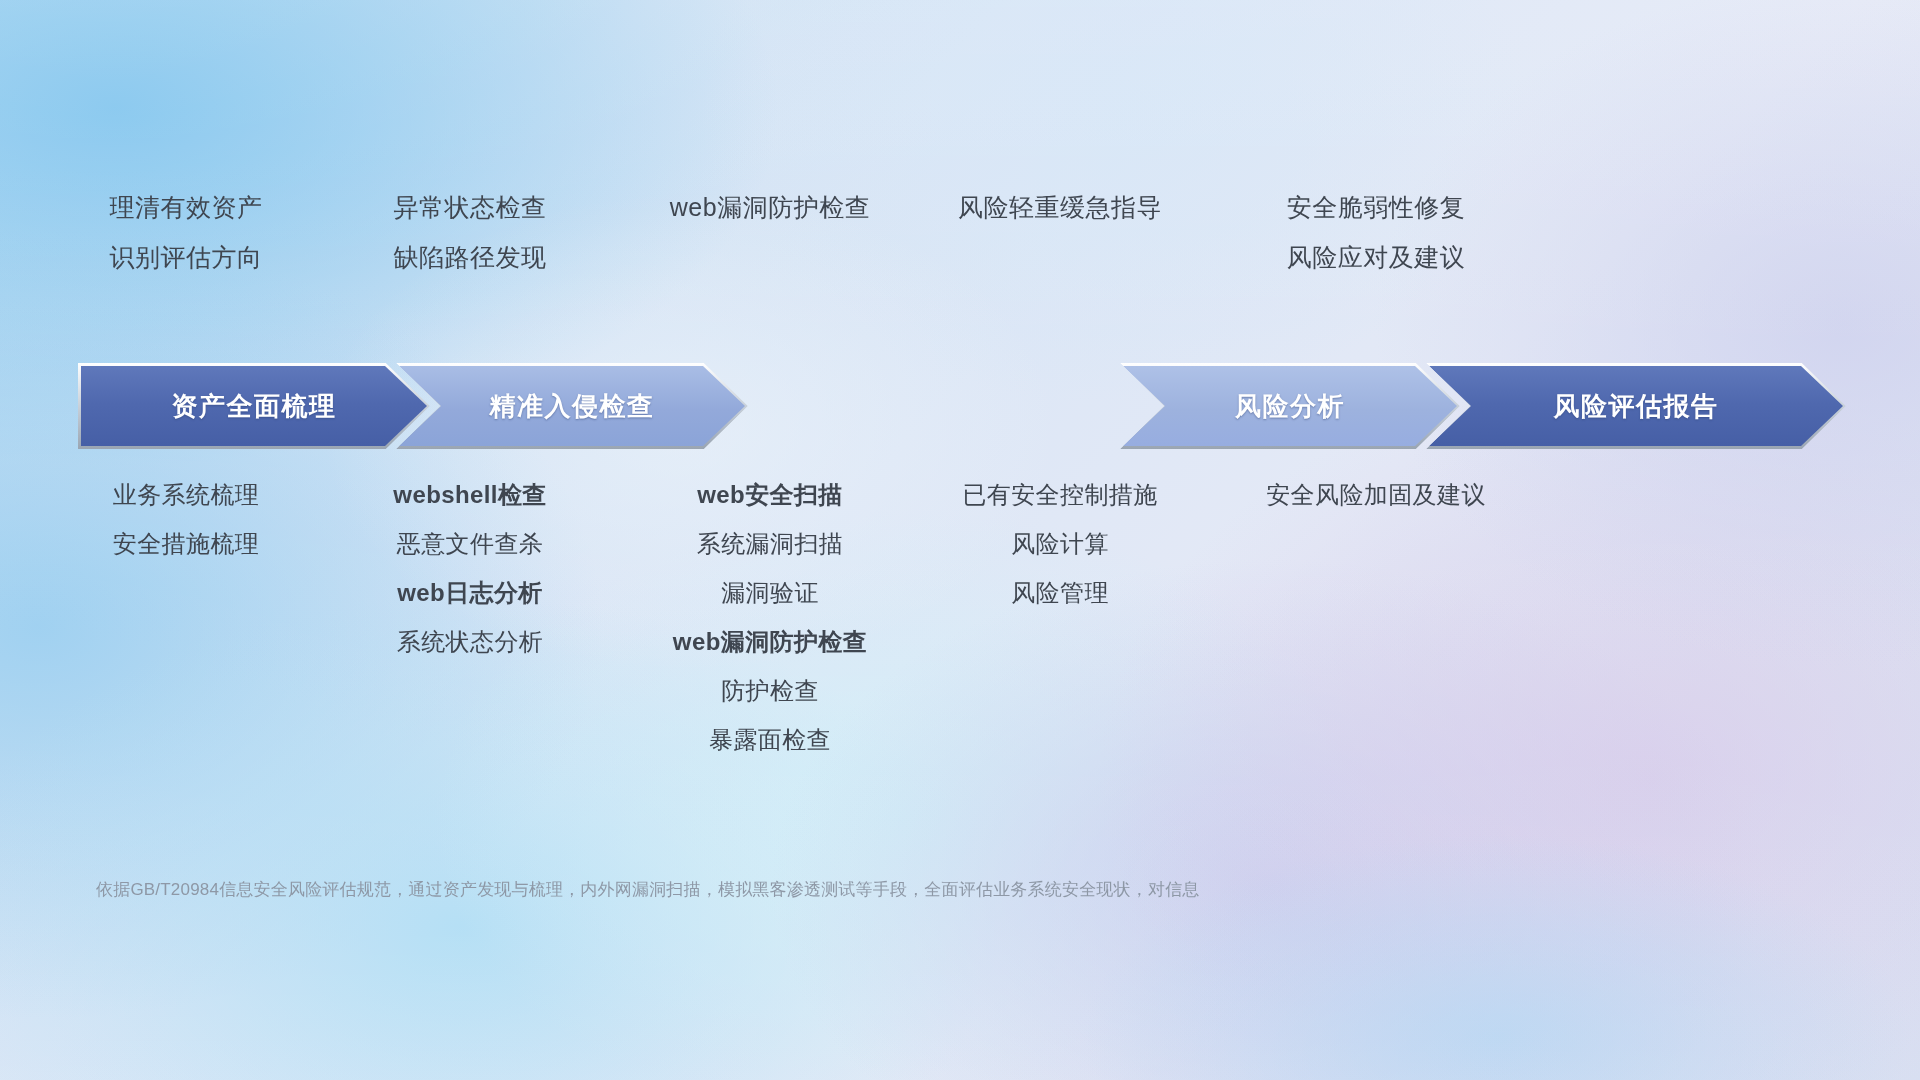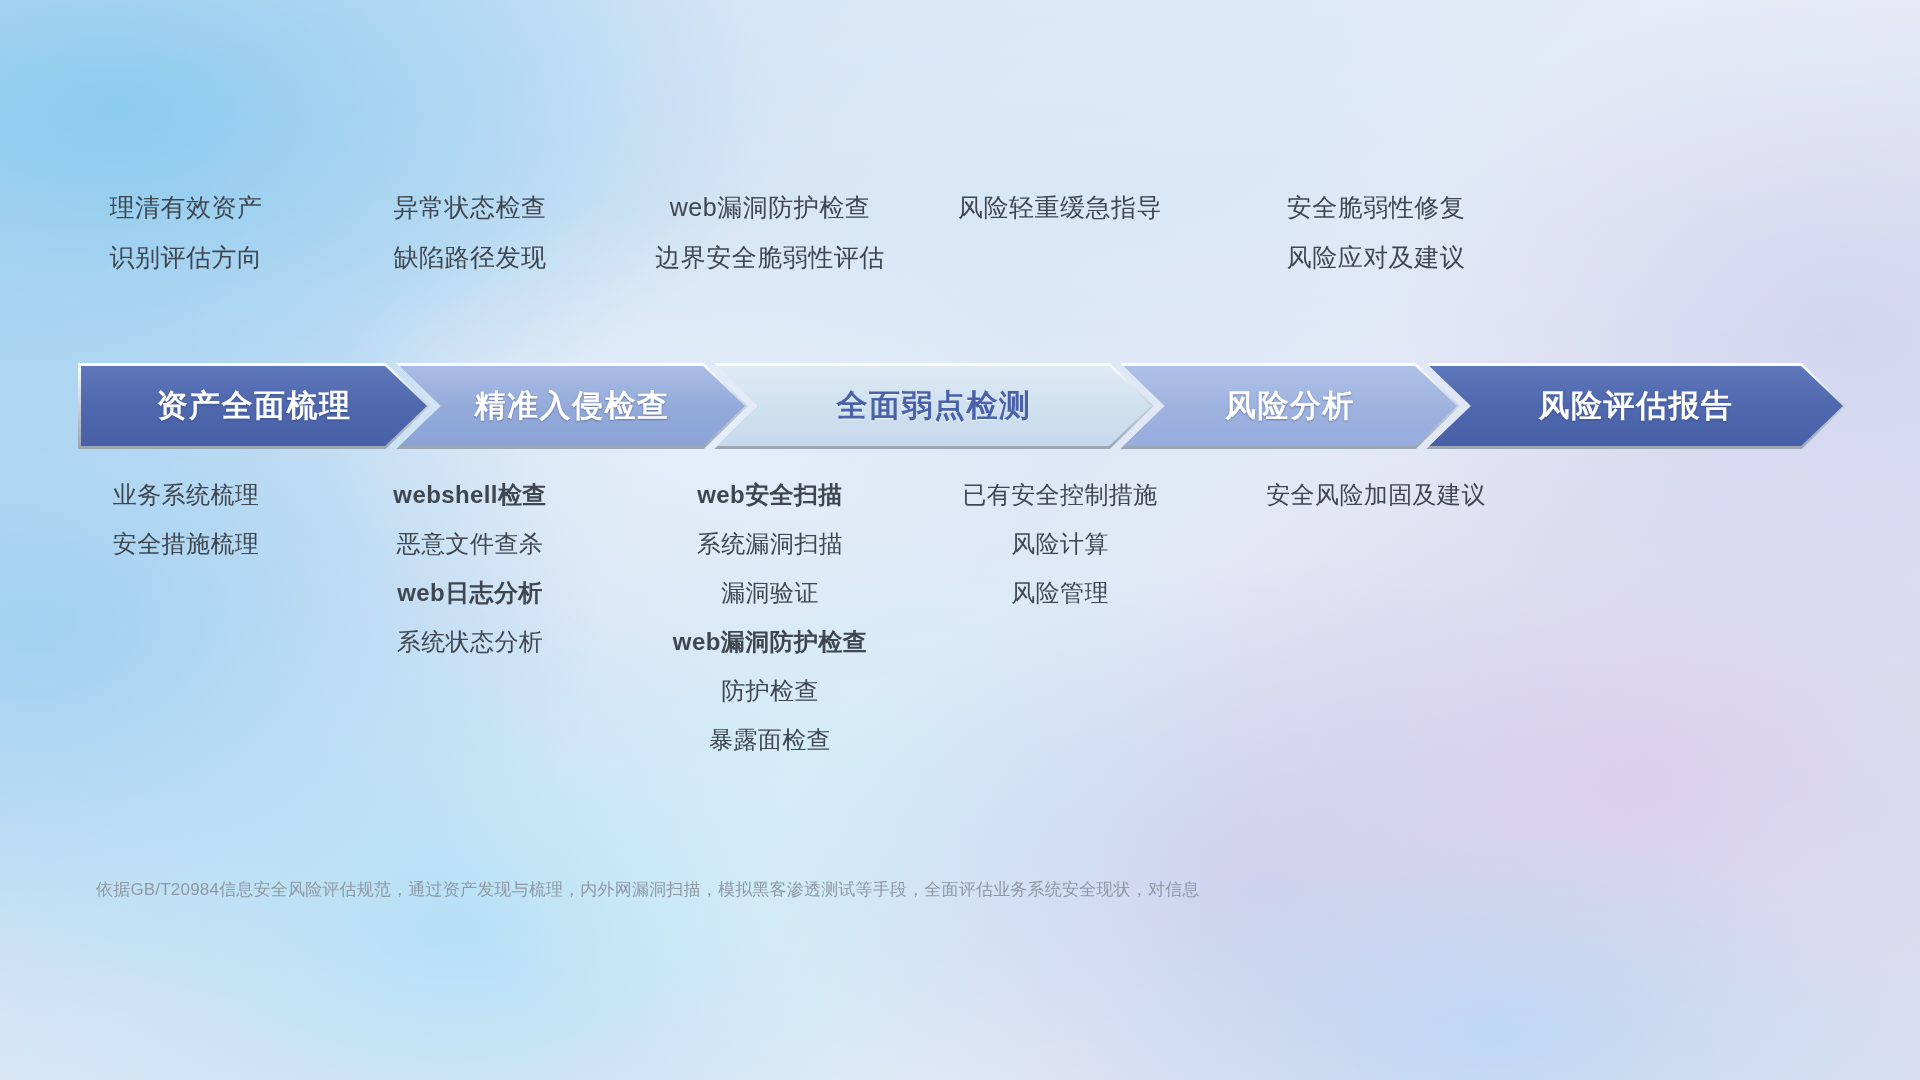--- a/index.html
+++ b/index.html
@@ -65,21 +65,21 @@
     letter-spacing:.5px;
     white-space:nowrap;
   }
   .top-col .ln { display:block; }
 
   
   .ribbon { position:absolute; left:78px; top:363px; width:1768px; height:86px; }
   .chev {
     position:absolute; top:0; height:86px;
     display:flex; align-items:center; justify-content:center;
-    font-size:31px; font-weight:bold; letter-spacing:1.5px;
+    font-size:26px; font-weight:bold; letter-spacing:1.5px;
     white-space:nowrap;
   }
   .chev .cap { position:relative; z-index:3; }
 
   
   .chev::before{
     content:""; position:absolute; inset:0;
     background:linear-gradient(180deg,#ffffff 0%,#c3ccd6 55%,#9aa5b2 100%);
     filter:blur(.2px);
     z-index:0;
@@ -157,42 +157,37 @@
       <div class="top-col" style="left: -34px; width: 440px;">
         <span class="ln">理清有效资产</span>
         <span class="ln">识别评估方向</span>
       </div>
       <div class="top-col" style="left: 250px; width: 440px;">
         <span class="ln">异常状态检查</span>
         <span class="ln">缺陷路径发现</span>
       </div>
       <div class="top-col" style="left: 550px; width: 440px;">
         <span class="ln">web漏洞防护检查</span>
-        <span class="ln">边界安全脆弱性评估</span>
       </div>
       <div class="top-col" style="left: 840px; width: 440px;">
         <span class="ln">风险轻重缓急指导</span>
       </div>
       <div class="top-col" style="left: 1156px; width: 440px;">
         <span class="ln">安全脆弱性修复</span>
         <span class="ln">风险应对及建议</span>
       </div>
     </div>
   <div class="ribbon">
       <div class="chev shape-first" style="left: 0px; width: 352px;">
         <div class="fill fill-dark"></div>
         <span class="cap cap-white">资产全面梳理</span>
       </div>
       <div class="chev shape-mid" style="left: 318px; width: 352px;">
         <div class="fill fill-mid"></div>
         <span class="cap cap-white">精准入侵检查</span>
-      </div>
-      <div class="chev shape-mid" style="left: 636px; width: 440px;">
-        <div class="fill fill-light"></div>
-        <span class="cap cap-blue">全面弱点检测</span>
       </div>
       <div class="chev shape-mid" style="left: 1042px; width: 340px;">
         <div class="fill fill-mid2"></div>
         <span class="cap cap-white">风险分析</span>
       </div>
       <div class="chev shape-mid" style="left: 1348px; width: 420px;">
         <div class="fill fill-dark"></div>
         <span class="cap cap-white">风险评估报告</span>
       </div>
     </div>

